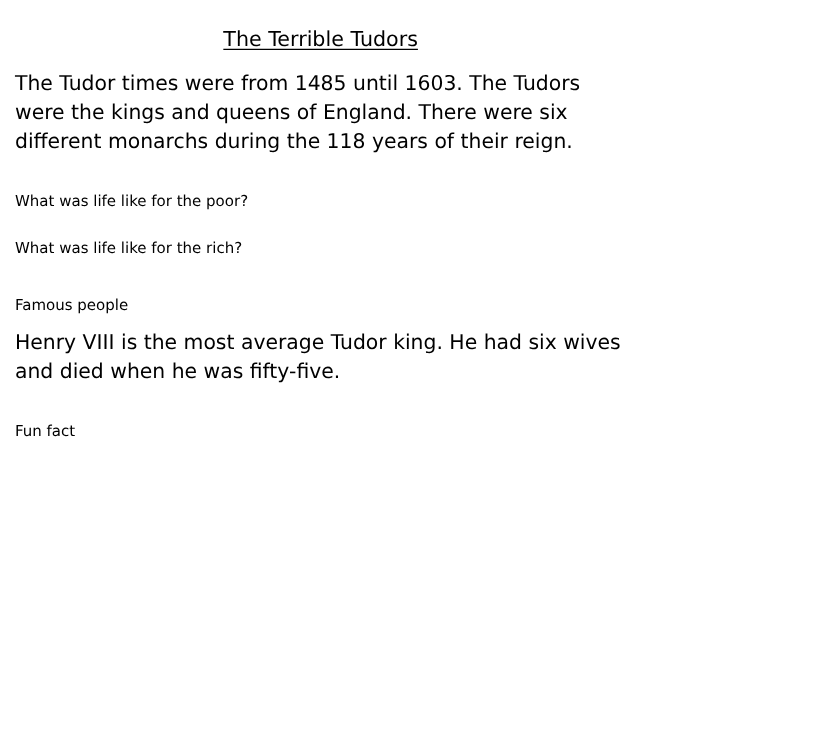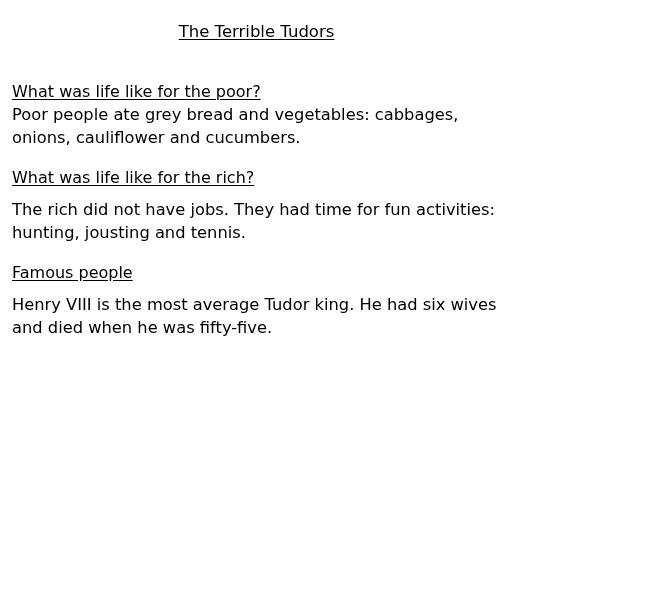--- a/index.html
+++ b/index.html
@@ -29,23 +29,22 @@
     text-underline-offset: 2px;
     margin: 0 0 12px 0;
   }
   .para {
     font-size: 16.3px;
     line-height: 1.42;
     margin: 0 0 0 0;
     text-align: left;
   }
   .heading {
-    font-size: 16px;
+    font-size: 12px;
     line-height: 1.42;
-    text-decoration: underline;
     text-underline-offset: 2px;
     display: inline-block;
     margin: 0;
   }
   .heading-wrap {
     margin: 0;
   }
   .spacer-lg { height: 26px; }
   .spacer-md { height: 17px; }
   .spacer-sm { height: 9px; }
@@ -60,47 +59,49 @@
     padding-left: 6px;
   }
 </style>
 </head>
 <body>
 
 <div class="page">
 
   <div class="doc-title">The Terrible Tudors</div>
 
+  <p class="para">The Tudor times were from 1485 until 1603. The Tudors were the kings and queens of England. There were six different monarchs during the 118 years of their reign.</p>
 
   <div class="spacer-lg"></div>
 
   <div class="heading-wrap">
     <span class="heading">What was life like for the poor?</span>
   </div>
-  <p class="para">Poor people ate grey bread and vegetables: cabbages, onions, cauliflower and cucumbers.</p>
 
   <div class="spacer-md"></div>
 
   <div class="heading-wrap">
     <span class="heading">What was life like for the rich?</span>
   </div>
 
   <div class="spacer-sm"></div>
 
-  <p class="para">The rich did not have jobs. They had time for fun activities: hunting, jousting and tennis.</p>
 
   <div class="spacer-md"></div>
 
   <div class="heading-wrap">
     <span class="heading">Famous people</span>
   </div>
 
   <div class="spacer-sm"></div>
 
   <p class="para">Henry VIII is the most average Tudor king. He had six wives and died when he was fifty-five.</p>
 
   <div class="spacer-lg"></div>
 
+  <div class="heading-wrap">
+    <span class="heading">Fun fact</span>
+  </div>
 
   <div class="spacer-md"></div>
 
 
 </div>
 
 </body></html>

